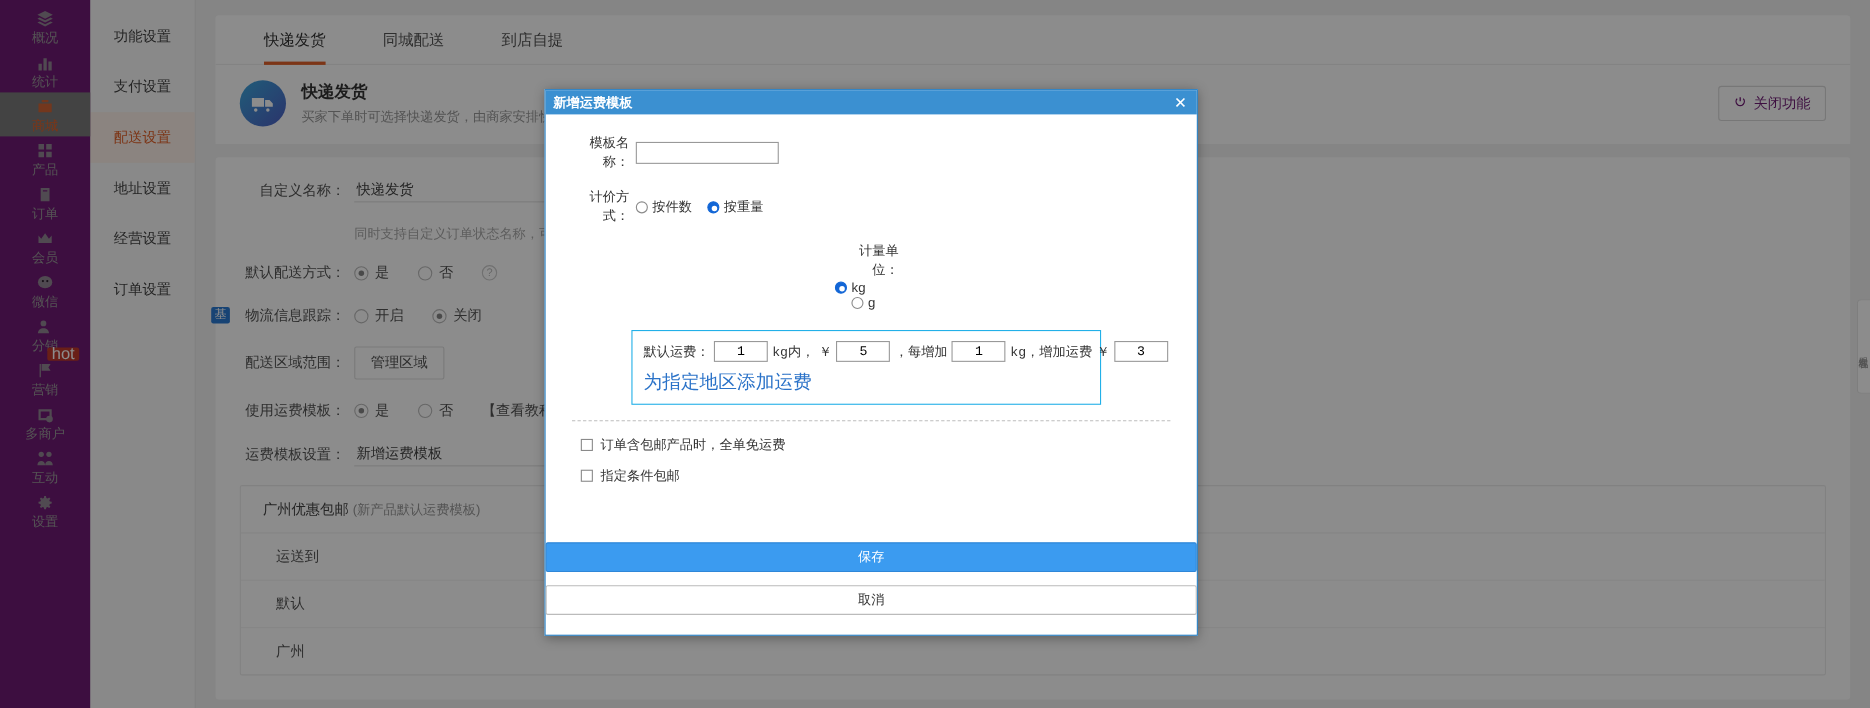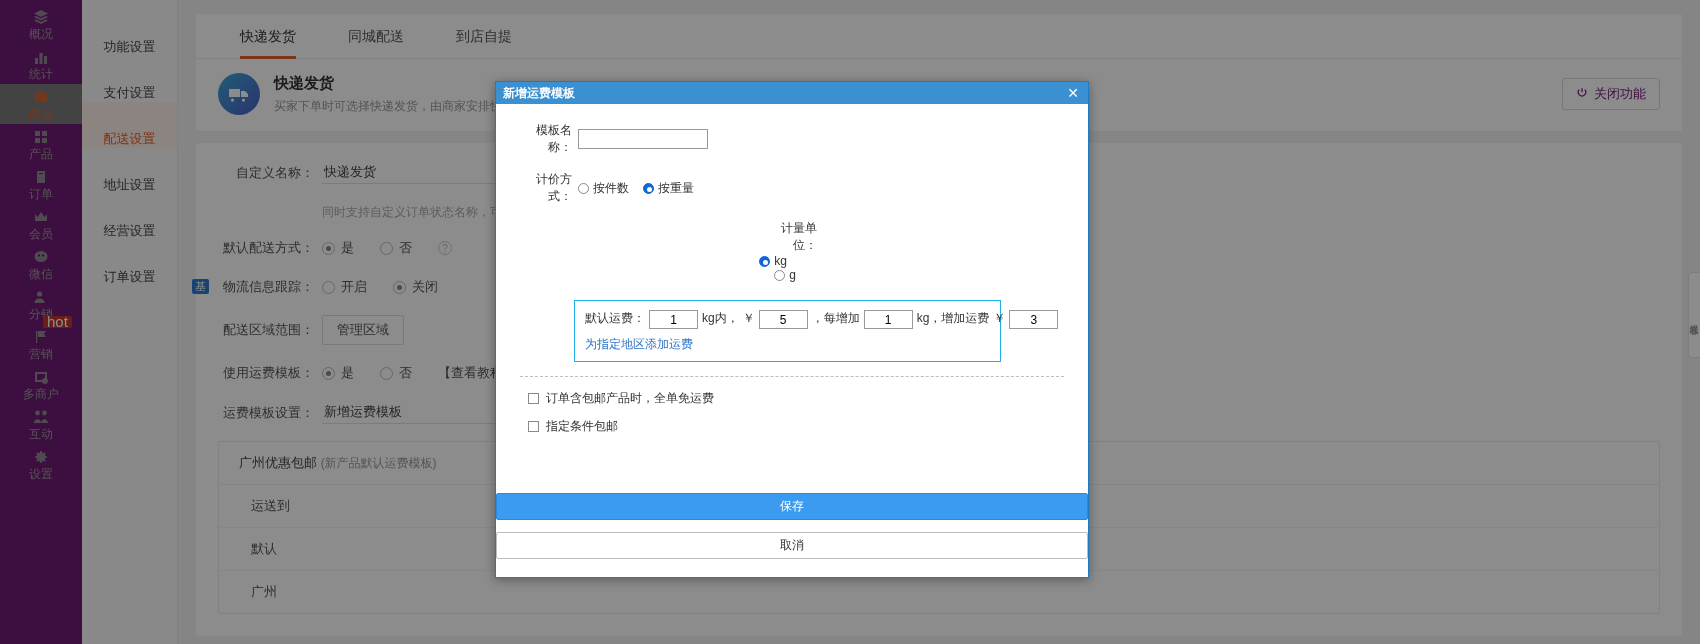--- a/index.html
+++ b/index.html
@@ -34,21 +34,21 @@
     background:#c0392b; color:#fff; font-size:15px; line-height:12px;
     padding:0 4px; border-radius:2px; font-weight:normal;
   }
 
   
   .submenu {
     width:96px; min-width:96px; background:#fafafa; padding-top:10px;
     border-right:1px solid #e8e8e8; height:644px;
   }
   .sub-item {
-    height:46px; display:flex; align-items:flex-end; justify-content:center;
+    height:46px; display:flex; align-items:center; justify-content:center;
     font-size:13px; color:#444; cursor:pointer;
   }
   .sub-item.active { background:#fdf0e9; color:#e2622a; }
 
   
   .content { flex:1; padding:14px 18px; height:644px; overflow:hidden; }
   .card { background:#fff; border-radius:3px; }
 
   .tabs { display:flex; gap:0; border-bottom:1px solid #ececec; background:#fff;
           border-radius:3px 3px 0 0; padding:0 18px; }
@@ -150,27 +150,27 @@
   }
   .bdot.on { border-color:#1266d6; background:#1266d6; }
   .bdot.on:after {
     content:""; position:absolute; left:3px; top:3px; width:5px; height:5px;
     border-radius:50%; background:#fff;
   }
   .fee-box {
     border:1px solid #22b0e8; margin:2px 0 0 58px; padding:9px 10px 8px;
     width:427px;
   }
-  .fee-line { display:flex; align-items:flex-start; font-size:12px; color:#333; gap:4px;
-              white-space:nowrap; }
+  .fee-line { display:flex; align-items:flex-end; font-size:12px; color:#333; gap:4px;
+              white-space:nowrap;font-family:Liberation Mono, monospace; }
   .num-input {
     border:1px solid #999; height:19px; width:49px; text-align:center; font-size:12px;
     font-family:inherit; outline:none; padding:0;
   }
-  .fee-link { display:inline-block; margin-top:7px; color:#2a72c8; font-size:12px;
+  .fee-link { display:inline-block; margin-top:7px; color:#2a72c8; font-size:17px;
               cursor:pointer; }
   .divider { border-top:1px dashed #bdbdbd; margin:14px 4px 13px; }
   .cbrow { display:flex; align-items:center; gap:7px; font-size:12px; color:#333;
            margin:0 0 11px 12px; cursor:pointer; }
   .cbox { width:11px; height:11px; border:1px solid #8a8a8a; background:#fff;
           display:inline-block; flex:0 0 auto; }
   .modal-foot { padding:0 0 18px; display:flex; justify-content:center; gap:12px;flex-direction:column; }
   .btn-primary {
     background:#3b9bf0; border:1px solid #2f87d8; color:#fff; font-size:12px;
     padding:4px 14px; cursor:pointer; font-family:inherit; border-radius:2px;

